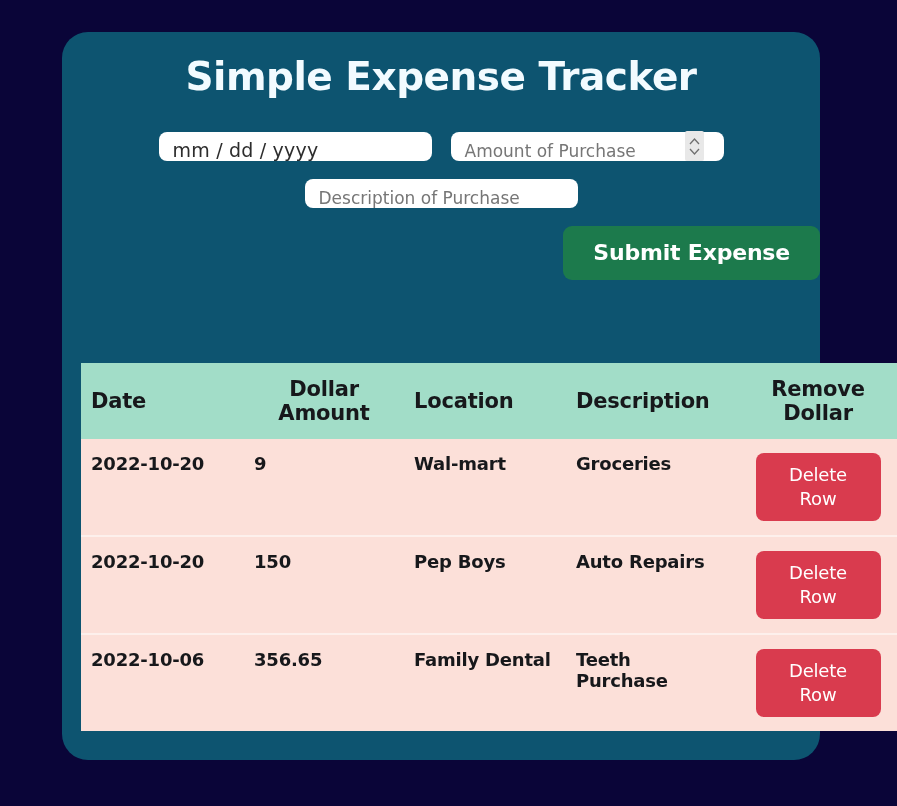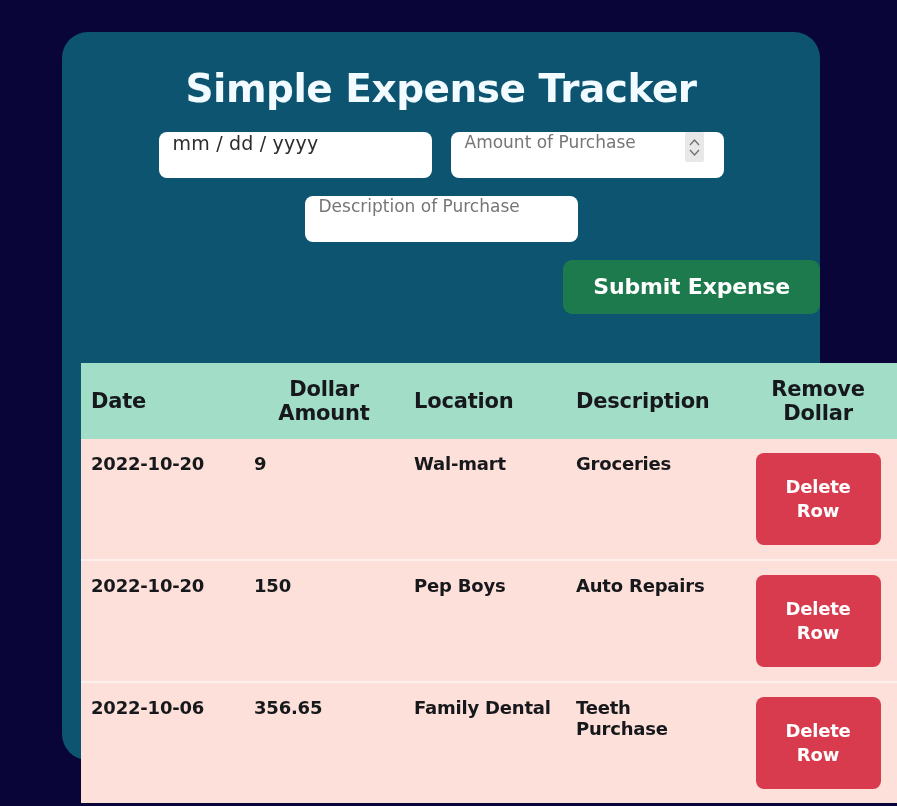--- a/index.html
+++ b/index.html
@@ -19,21 +19,21 @@
     left: 62px;
     top: 32px;
     width: 758px;
     height: 728px;
     background: #0d5470;
     border-radius: 26px;
     box-sizing: border-box;
   }
 
   .app-title {
-    margin: 12px;
+    margin: 0;
     padding-top: 22px;
     text-align: center;
     color: #f2fbff;
     font-size: 39px;
     font-weight: 900;
     letter-spacing: -0.5px;
     font-family: "DejaVu Sans", "Liberation Sans", sans-serif;
   }
 
   
@@ -47,23 +47,23 @@
     display: flex;
     justify-content: center;
     gap: 19px;
     margin-bottom: 18px;
   }
   .field {
     position: relative;
     background: #ffffff;
     border-radius: 8px;
     box-sizing: border-box;
-    height: 46px;
-    display: flex;
-    align-items: flex-start;
+    height: 29px;
+    display: flex;
+    align-items: flex-end;
     padding: 0 14px;
     border: none;
   }
   .field.wide { width: 273px; }
   .field.amount { width: 273px; padding-right: 20px; }
 
   .field-text {
     font-size: 17px;
     color: #767676;
     font-family: "DejaVu Sans", "Liberation Sans", sans-serif;
@@ -156,25 +156,25 @@
     vertical-align: top;
     padding: 8px 10px 8px 4px;
   }
 
   .delete-btn {
     background: #d93b4e;
     color: #ffffff;
     border: none;
     border-radius: 8px;
     font-size: 18px;
-    font-weight: 700;
+    font-weight: 400;
     line-height: 1.35;
     font-family: "DejaVu Sans", "Liberation Sans", sans-serif;
     width: 125px;
-    height: 92px;
+    height: 68px;
     cursor: pointer;
     letter-spacing: -0.2px;
   }
   .delete-btn .dl { display: block; }
   .cell-line { display: block; }
 </style>
 </head>
 <body>
 
 <div class="app-card">

